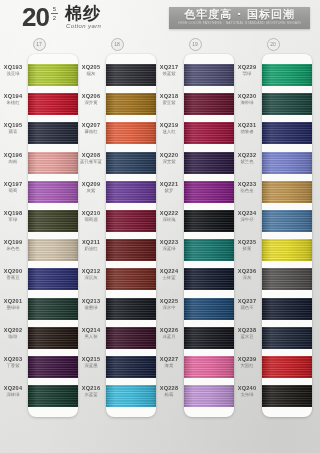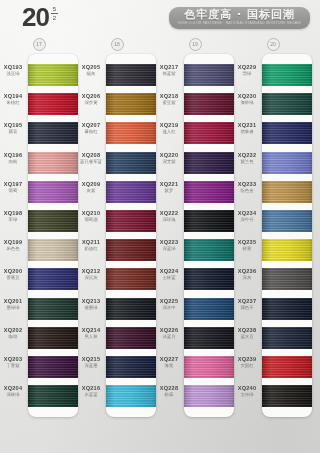--- a/index.html
+++ b/index.html
@@ -39,21 +39,21 @@
     margin-left:4px;letter-spacing:1px;
     font-family:"DejaVu Sans",sans-serif;
   }
   .en-title{
     font-size:6px;line-height:7px;color:#6b6b6b;letter-spacing:.4px;
     margin-top:1px;margin-left:5px;font-style:italic;
   }
   .banner{
     position:absolute;right:10px;top:7px;
     background:linear-gradient(180deg,#a9a9a7 0%,#989896 50%,#8e8e8c 100%);
-    border-radius:9px;padding:2px 9px 3px 9px;
+    border-radius:0;padding:2px 9px 3px 9px;
     box-shadow:0 1px 2px rgba(0,0,0,.18);
     text-align:center;
   }
   .banner .cn{
     font-size:11px;line-height:12px;font-weight:700;color:#f5f5f3;
     letter-spacing:1px;font-family:"DejaVu Sans",sans-serif;
     text-shadow:0 1px 0 rgba(0,0,0,.25);
   }
   .banner .en{
     font-size:3.4px;line-height:4.5px;color:#cfcfcd;letter-spacing:.2px;
@@ -101,20 +101,24 @@
 <div id="page">
 
   <div class="header">
     <div class="title-wrap">
       <span class="count">20</span>
       <span class="frac">
         <span>5</span>
         <span class="bar"></span>
         <span>2</span>
       </span>
+      <span style="display:flex;flex-direction:column;">
+        <span class="cn-title">棉纱</span>
+        <span class="en-title">Cotton yarn</span>
+      </span>
     </div>
     <div class="banner">
       <div class="cn">色牢度高 · 国标回潮</div>
       <div class="en">HIGH COLOR FASTNESS · NATIONAL STANDARD MOISTURE REGAIN</div>
     </div>
   </div>
 
   <div class="grid" id="grid">
       <div class="col" style="left: 0px;">
         <div class="badge">17</div>

